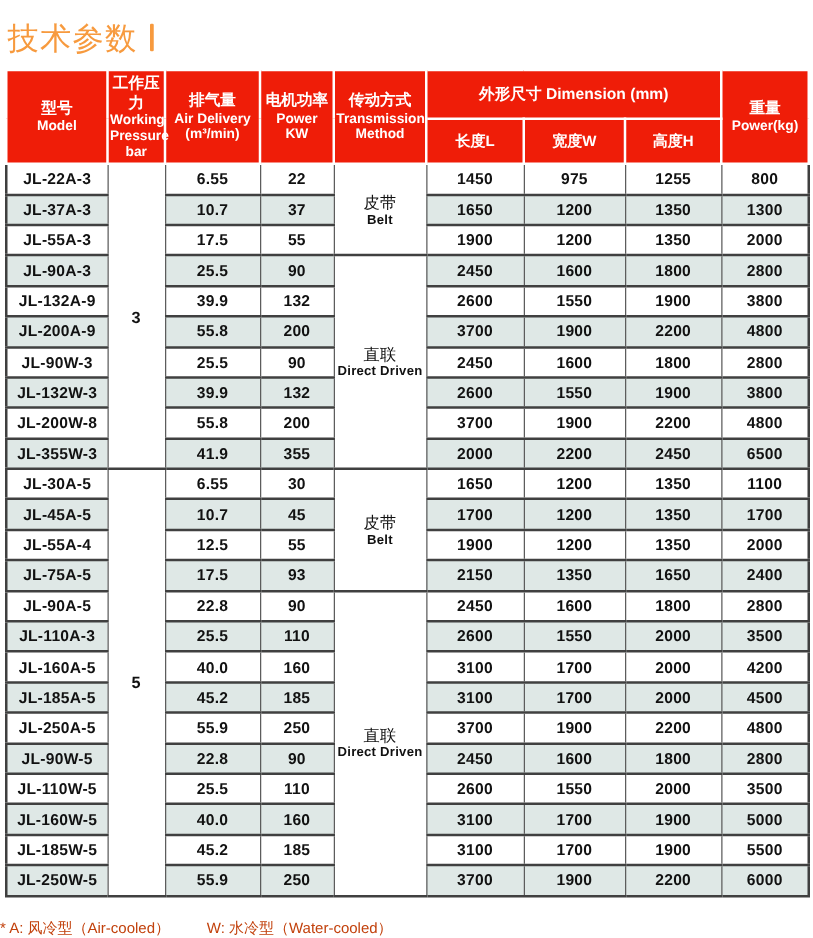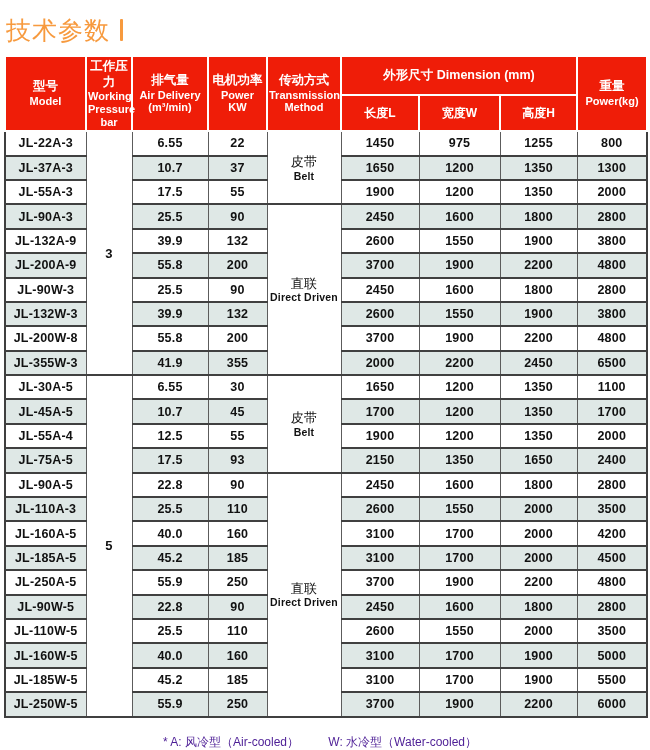--- a/index.html
+++ b/index.html
@@ -65,22 +65,22 @@
   }
   tbody tr.alt td { background: var(--altbg, #dfe8e6); }
   tbody td.merged { background: #fff !important; }
   tbody td.trans .tzh { font-size: 13px; font-weight: 400; line-height: 1.2; }
   tbody td.trans .ten { font-size: 10.5px; font-weight: 700; line-height: 1.15; }
   tbody td.pressure-col { font-size: 13px; }
 
   
   .footnote {
     margin-top: 16px; padding-right: 10px;
-    text-align: center;
-    font-size: 12px; color: #4c1d95; font-weight: 400;
+    text-align: left;
+    font-size: 12px; color: #c2410c; font-weight: 400;
   }
   .footnote .fw { margin-left: 26px; }
 </style>
 </head>
 <body>
 
 <div class="page">
 
   <div class="titlebar">
     <span class="title-zh">技术参数</span>

